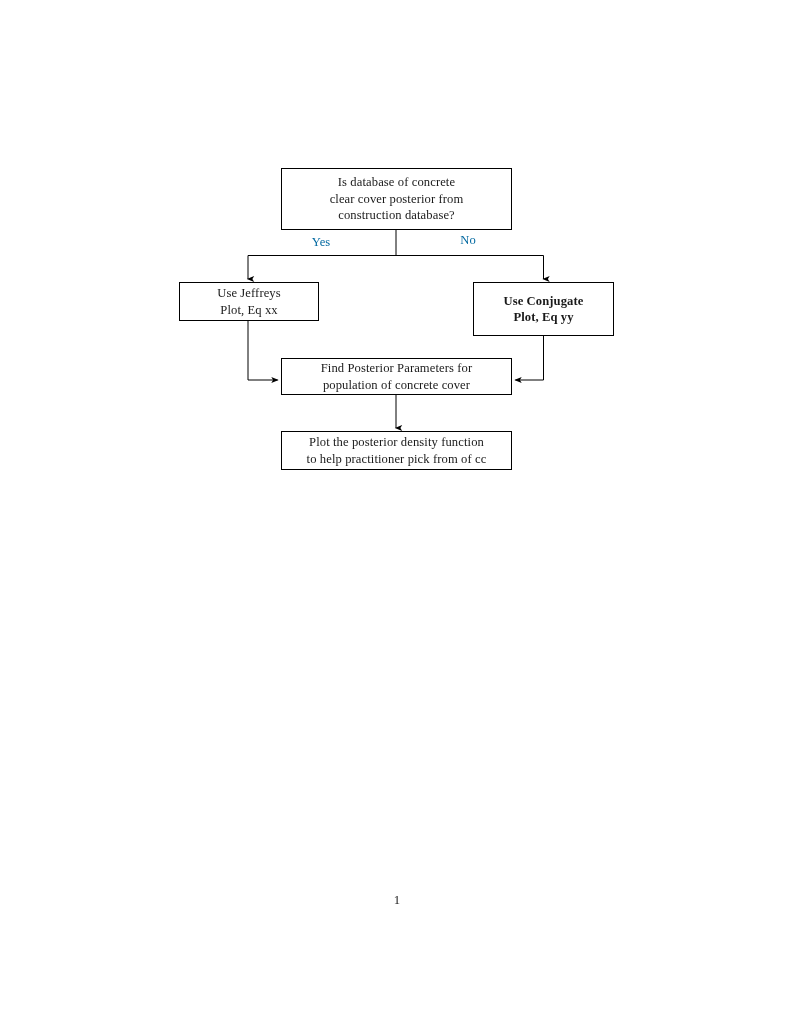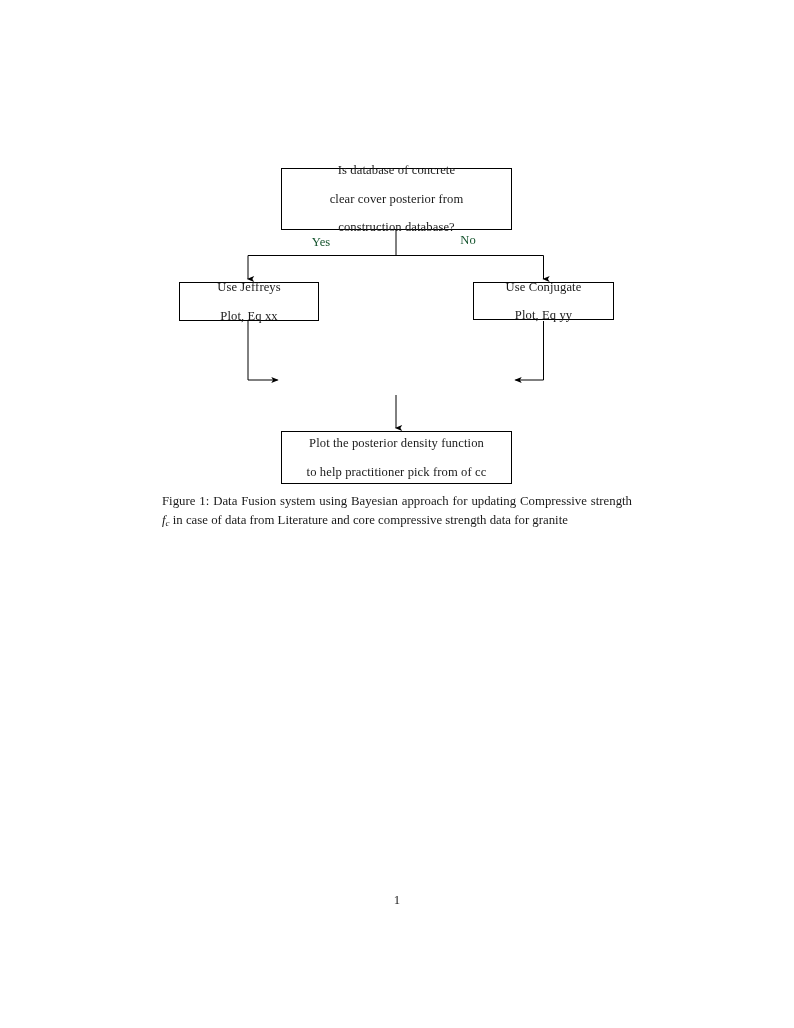--- a/index.html
+++ b/index.html
@@ -52,39 +52,38 @@
     background: #ffffff;
     display: flex;
     flex-direction: column;
     align-items: center;
     justify-content: center;
     text-align: center;
     font-size: 12.6px;
     line-height: 16.5px;
     letter-spacing: 0.1px;
     color: #1a1a1a;
-    gap: 12px;
   }
   .node .line {
     display: block;
     white-space: nowrap;
   }
 
   #node-question { left: 281px; top: 168px; width: 231px; height: 62px; }
   #node-jeffreys  { left: 179px; top: 282px; width: 140px; height: 39px; }
-  #node-conjugate { left: 473px; top: 282px; width: 141px; height: 38px; }
+  #node-conjugate { left: 473px; top: 282px; width: 141px; height: 54px; font-weight: bold; }
   #node-posterior { left: 281px; top: 358px; width: 231px; height: 37px; }
-  #node-plot      { left: 281px; top: 431px; width: 231px; height: 53px; }
+  #node-plot      { left: 281px; top: 431px; width: 231px; height: 39px; }
 
   
   .branch-label {
     position: absolute;
     font-size: 12.6px;
     line-height: 15px;
-    color: #14532d;
+    color: #0369a1;
     white-space: nowrap;
     transform: translateX(-50%);
   }
   #label-yes { left: 321px; top: 235px; }
   #label-no  { left: 468px; top: 233px; }
 
   
   #caption {
     position: absolute;
     left: 162px;
@@ -161,28 +160,31 @@
     <div class="node" id="node-jeffreys">
       <span class="line">Use Jeffreys</span>
       <span class="line">Plot, Eq xx</span>
     </div>
 
     <div class="node" id="node-conjugate">
       <span class="line">Use Conjugate</span>
       <span class="line">Plot, Eq yy</span>
     </div>
 
+    <div class="node" id="node-posterior">
+      <span class="line">Find Posterior Parameters for</span>
+      <span class="line">population of concrete cover</span>
+    </div>
 
     <div class="node" id="node-plot">
       <span class="line">Plot the posterior density function</span>
       <span class="line">to help practitioner pick from of cc</span>
     </div>
 
     <div class="branch-label" id="label-yes">Yes</div>
     <div class="branch-label" id="label-no">No</div>
 
   </div>
 
-  <div id="caption"><span>Figure 1:</span><span> Data Fusion system using Bayesian approach for updating Compressive strength </span><span class="math-f">f</span><span class="math-sub">c</span><span> in case of data from Literature and core compressive strength data for granite</span></div>
 
   <div id="page-number">1</div>
 
 </div>
 
 </body></html>

